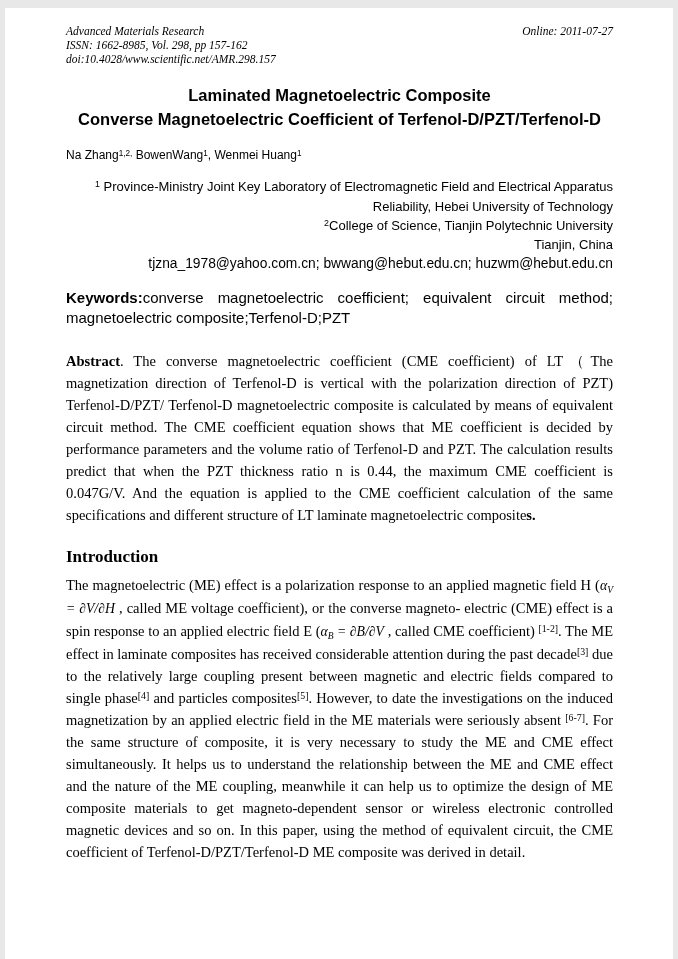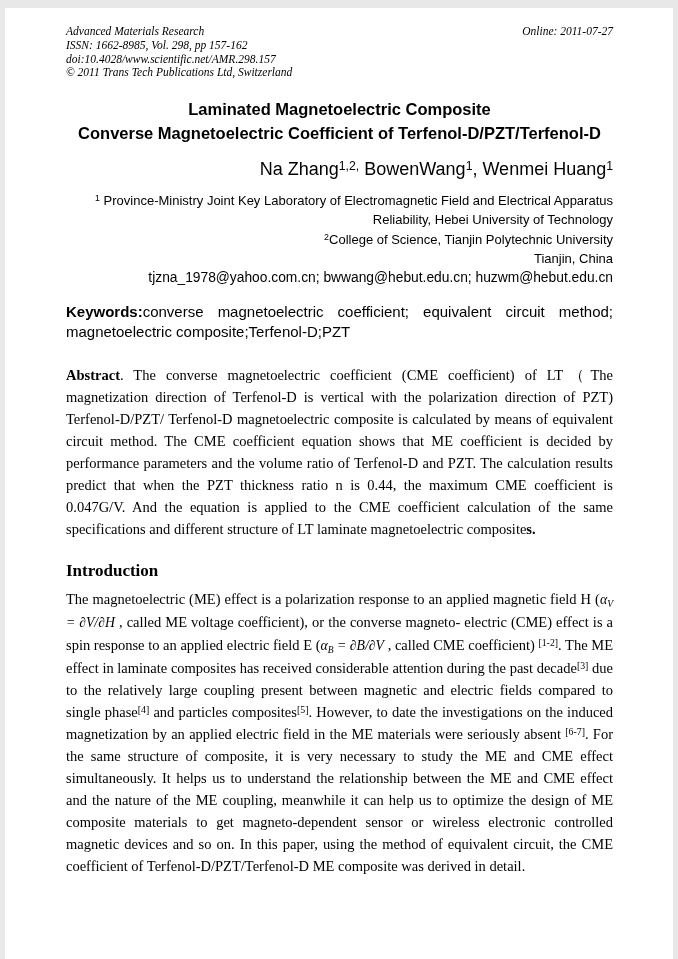--- a/index.html
+++ b/index.html
@@ -27,23 +27,23 @@
     text-align:center;
     font-family:"Liberation Sans", sans-serif;
     font-weight:bold;
     font-size:16.5px;
     line-height:23.5px;
   }
   .title-line { white-space:nowrap; }
   
   .authors {
     margin-top:11px;
-    text-align:right;
+    text-align:left;
     font-family:"Liberation Sans", sans-serif;
-    font-size:18px;
+    font-size:12px;
     line-height:26px;
   }
   
   .affiliations {
     margin-top:9px;
     text-align:right;
     font-family:"Liberation Sans", sans-serif;
     font-size:13px;
     line-height:19.2px;
   }
@@ -90,21 +90,20 @@
 
 <div class="page">
 
   <div class="header">
     <div class="header-row1">
       <span>Advanced Materials Research</span>
       <span>Online: 2011-07-27</span>
     </div>
     <div>ISSN: 1662-8985, Vol. 298, pp 157-162</div>
     <div>doi:10.4028/www.scientific.net/AMR.298.157</div>
-    <div>© 2011 Trans Tech Publications Ltd, Switzerland</div>
   </div>
 
   <div class="title-block">
     <div class="title-line">Laminated Magnetoelectric Composite</div>
     <div class="title-line">Converse Magnetoelectric Coefficient of Terfenol-D/PZT/Terfenol-D</div>
   </div>
 
   <div class="authors"><span class="seg t">Na Zhang</span><span class="seg sup">1,2,</span><span class="seg t"> BowenWang</span><span class="seg sup">1</span><span class="seg t">, Wenmei Huang</span><span class="seg sup">1</span></div>
 
   <div class="affiliations">

